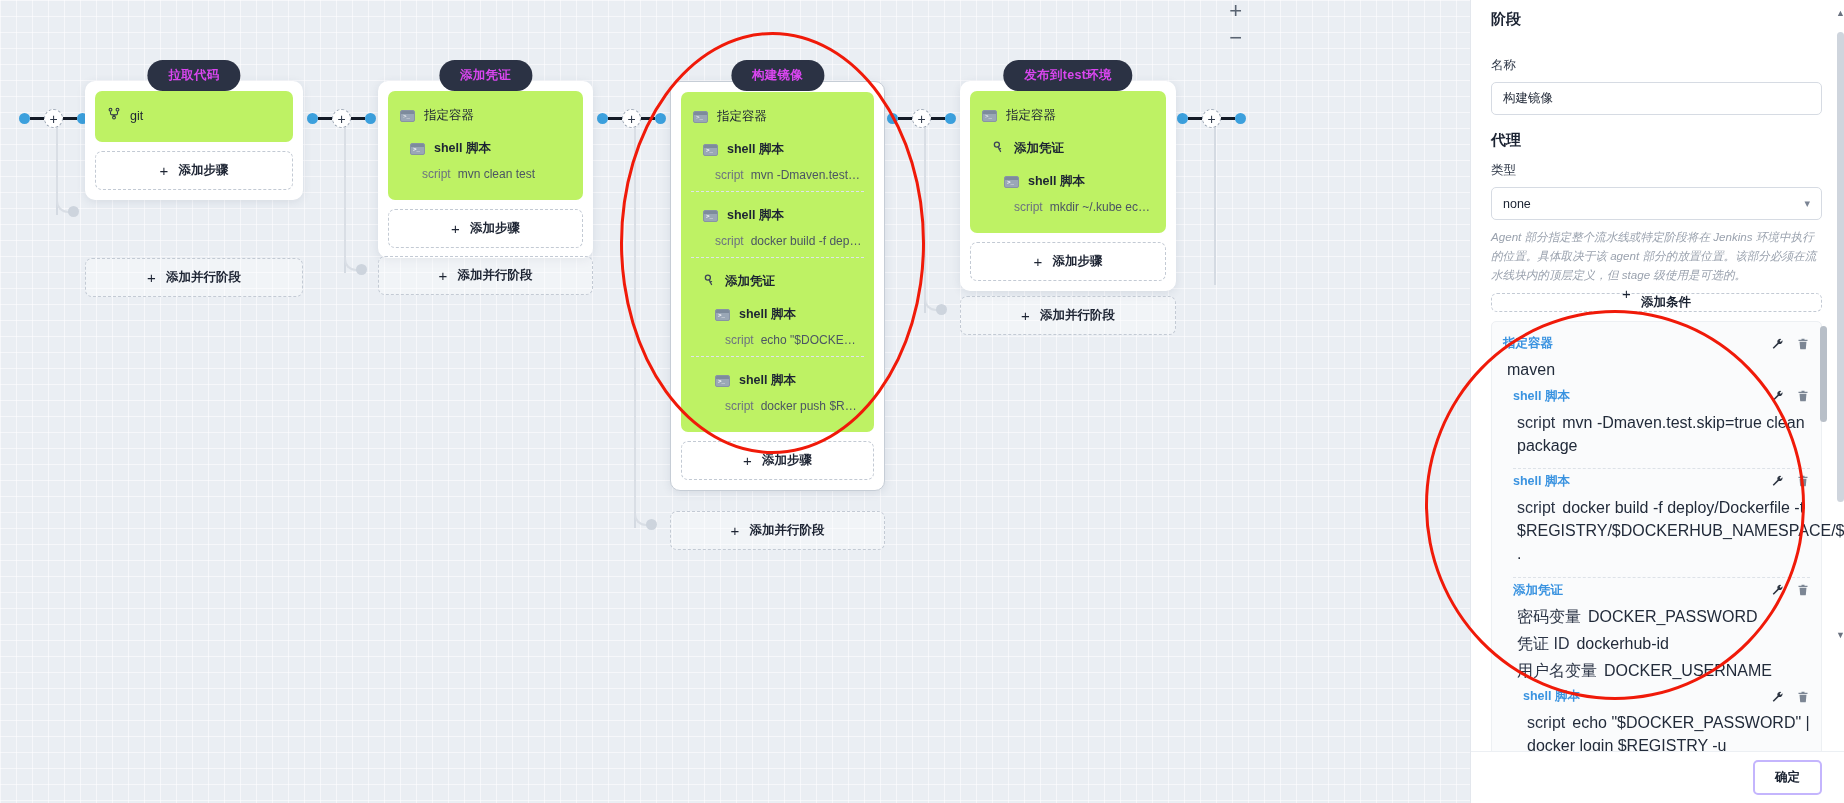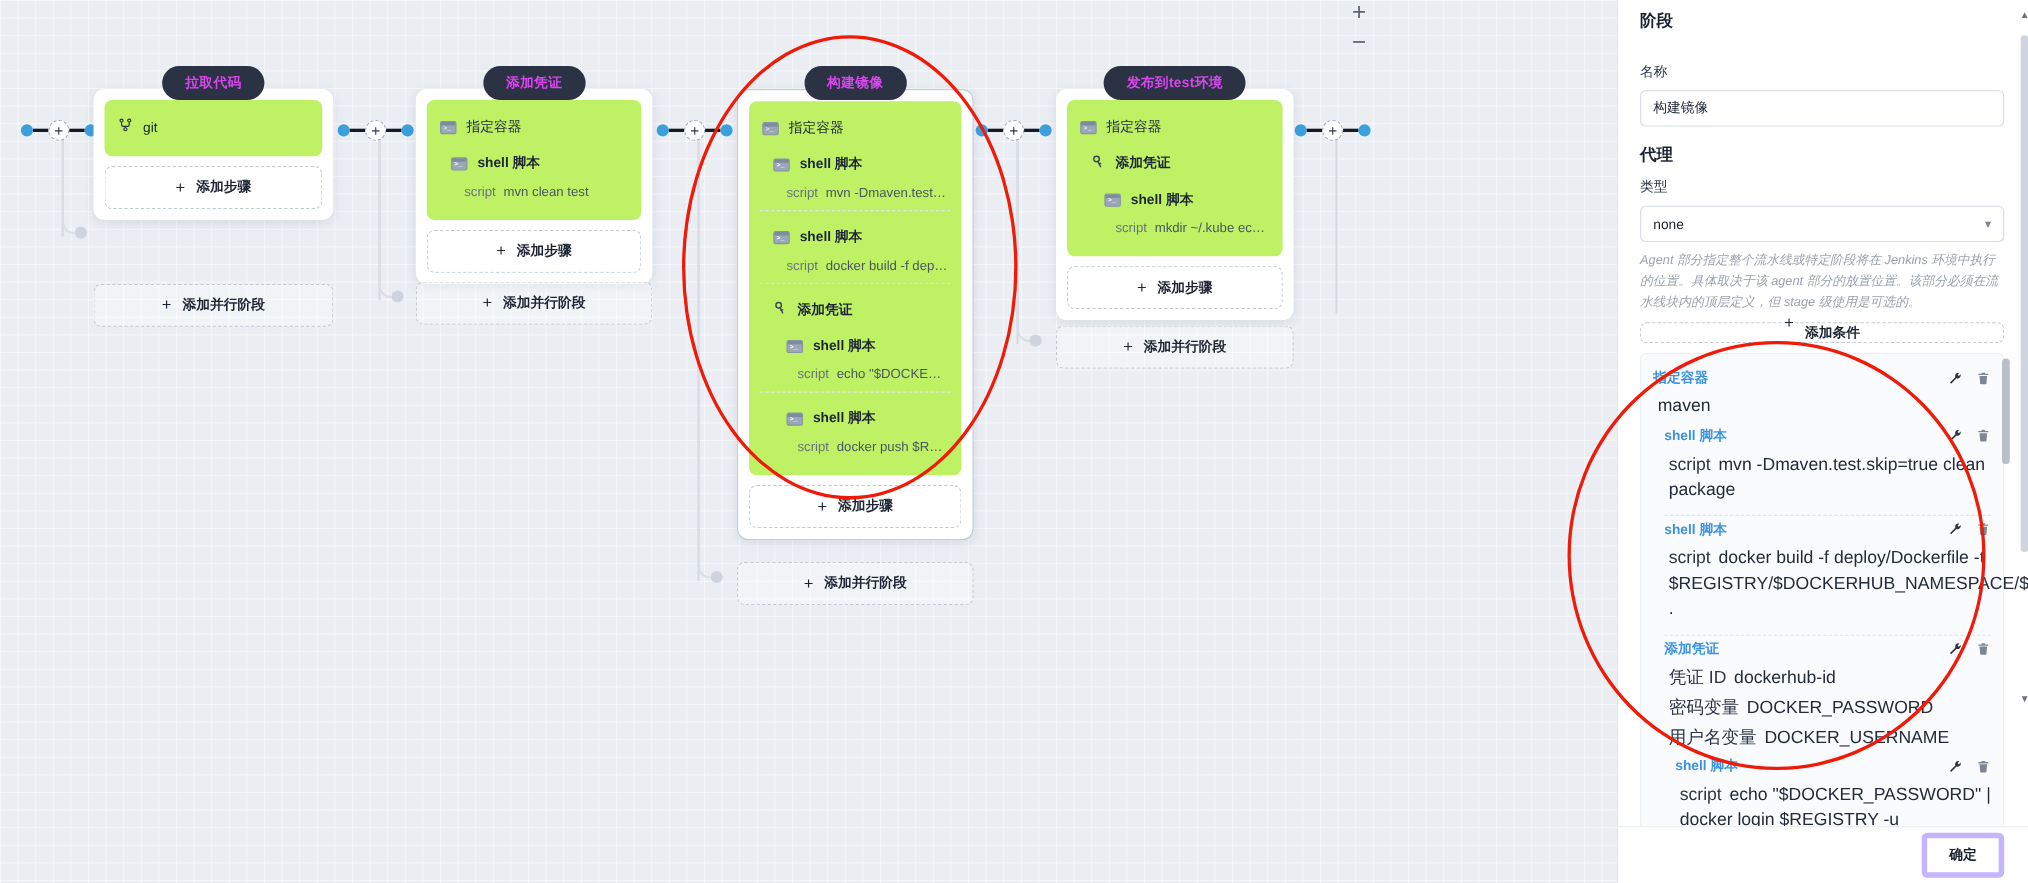--- a/index.html
+++ b/index.html
@@ -163,21 +163,21 @@
     position: absolute; right: 3px; width: 7px; border-radius: 4px; background: #c2c8d0;
   }
   .vtrack-arrow {
     position: absolute; right: 2px; color: #6b7280; font-size: 9px; cursor: pointer;
   }
   #panel-footer {
     height: 52px; border-top: 1px solid #eceff3; display: flex;
     align-items: center; justify-content: flex-end; padding-right: 22px;
   }
   .btn-ok {
-    border: 5px solid #c4b5fd; border-radius: 5px; padding: 7px 20px;
+    border: 2px solid #c4b5fd; border-radius: 5px; padding: 7px 20px;
     font-size: 12.5px; color: #1b2332; background: #fff; cursor: pointer;
     font-weight: bold;
   }
 </style>
 </head>
 <body>
 
 <div id="root">
 
   <div id="canvas">
@@ -504,24 +504,24 @@
               </span>
               <span class="i-trash">
                 <svg width="12" height="14" viewBox="0 0 16 16">
                     <path d="M6 1h4v1.4h4V4H2V2.4h4V1z" fill="#7c8694"></path>
                     <path d="M3.4 5h9.2l-.8 9.2a1 1 0 0 1-1 .8H5.2a1 1 0 0 1-1-.8L3.4 5z" fill="#7c8694"></path>
                   </svg>
               </span>
             </span>
           </div>
           <div class="task-line">
+            <span class="kk">密码变量</span><span>DOCKER_PASSWORD</span>
+          </div>
+          <div class="task-line">
             <span class="kk">凭证 ID</span><span>dockerhub-id</span>
-          </div>
-          <div class="task-line">
-            <span class="kk">密码变量</span><span>DOCKER_PASSWORD</span>
           </div>
           <div class="task-line">
             <span class="kk">用户名变量</span><span>DOCKER_USERNAME</span>
           </div>
         </div>
 
         <div style="padding-left:20px">
           <div class="task-hd">
             <span class="task-name">shell 脚本</span>
             <span class="task-acts">

